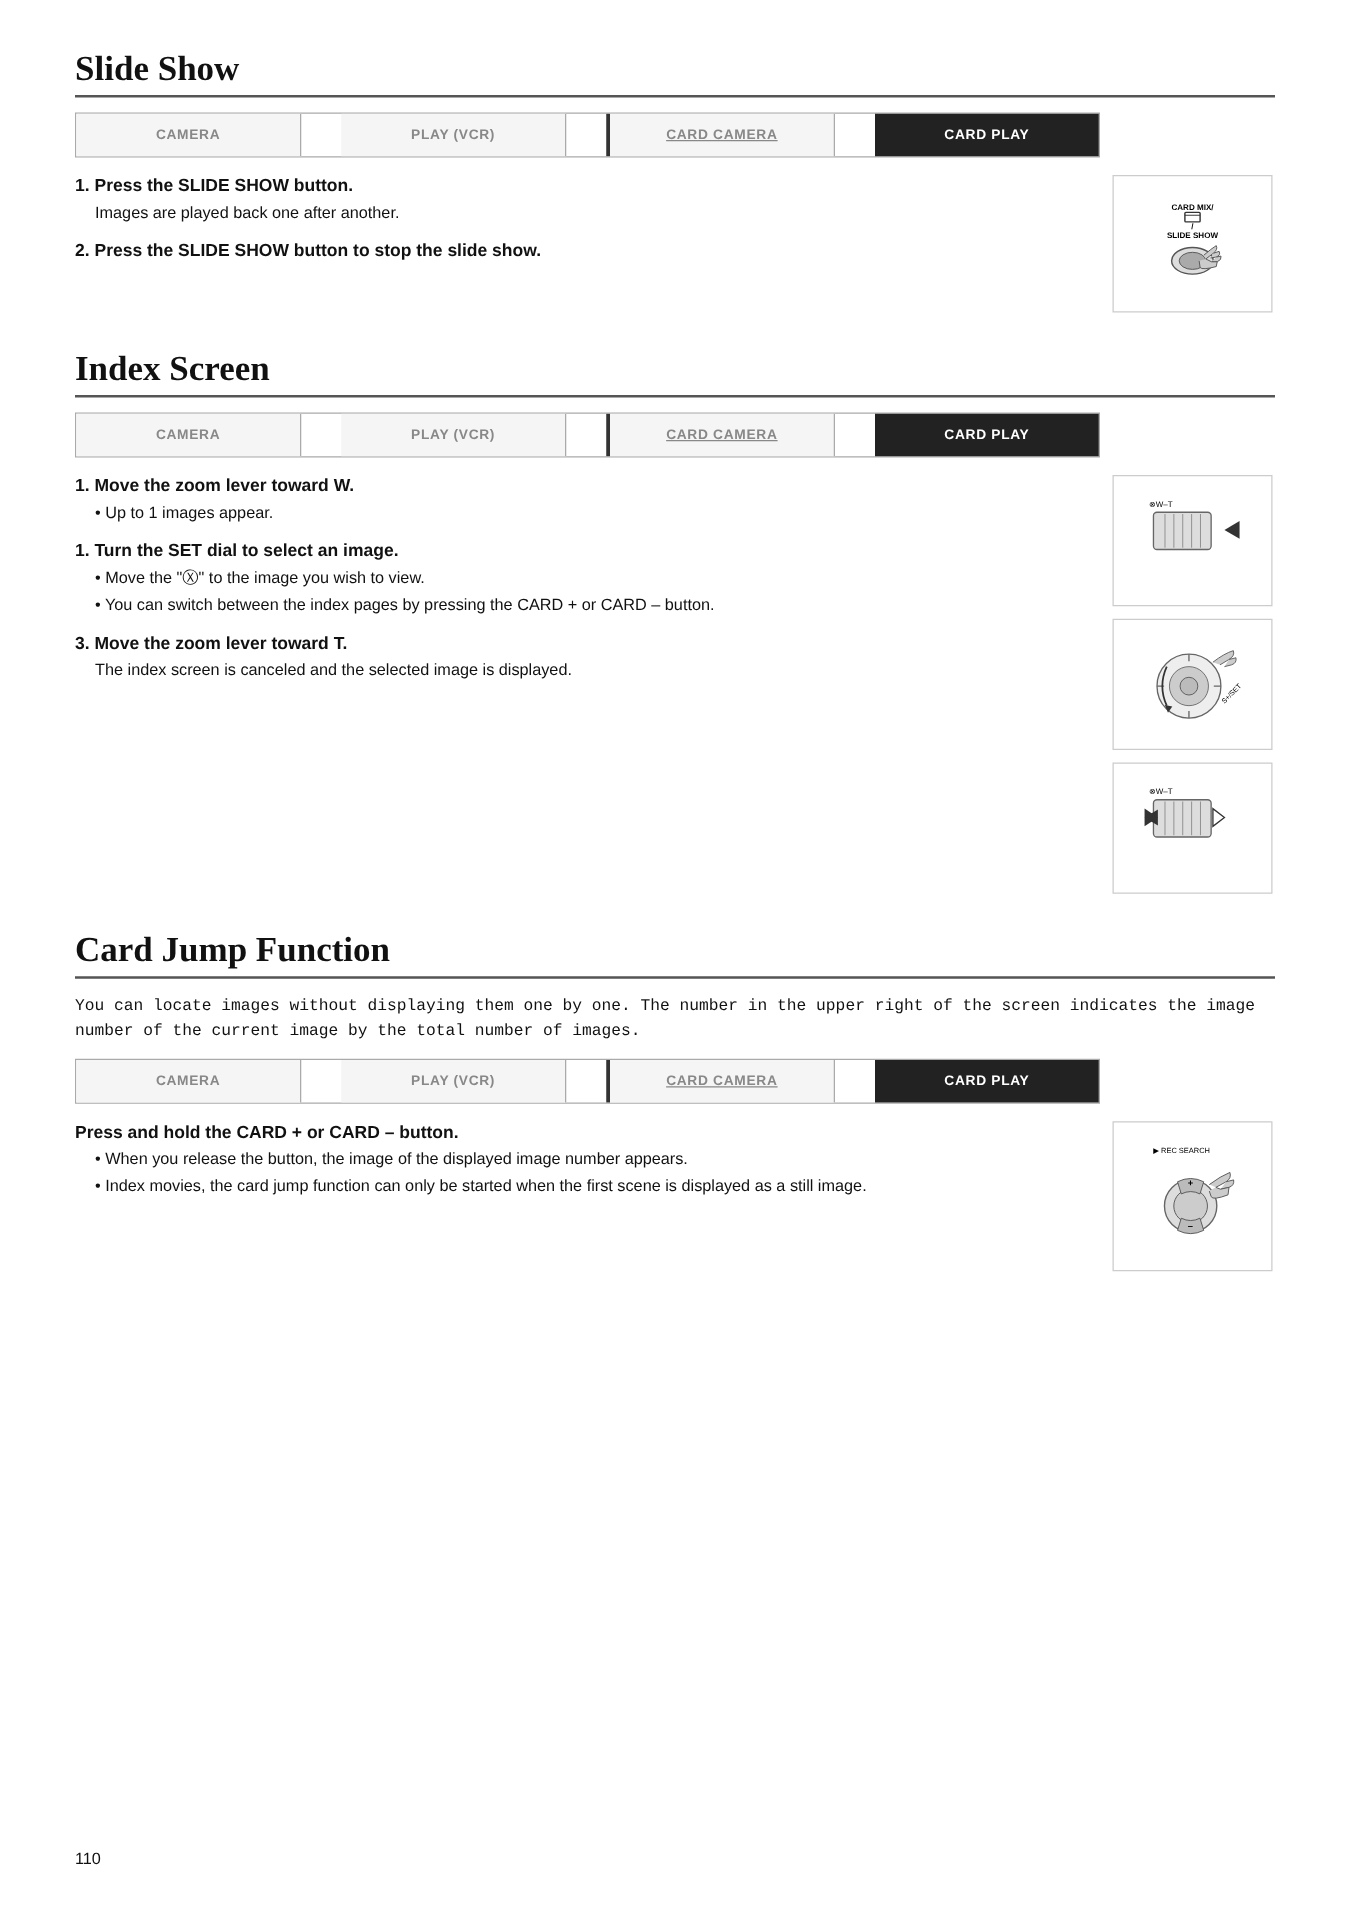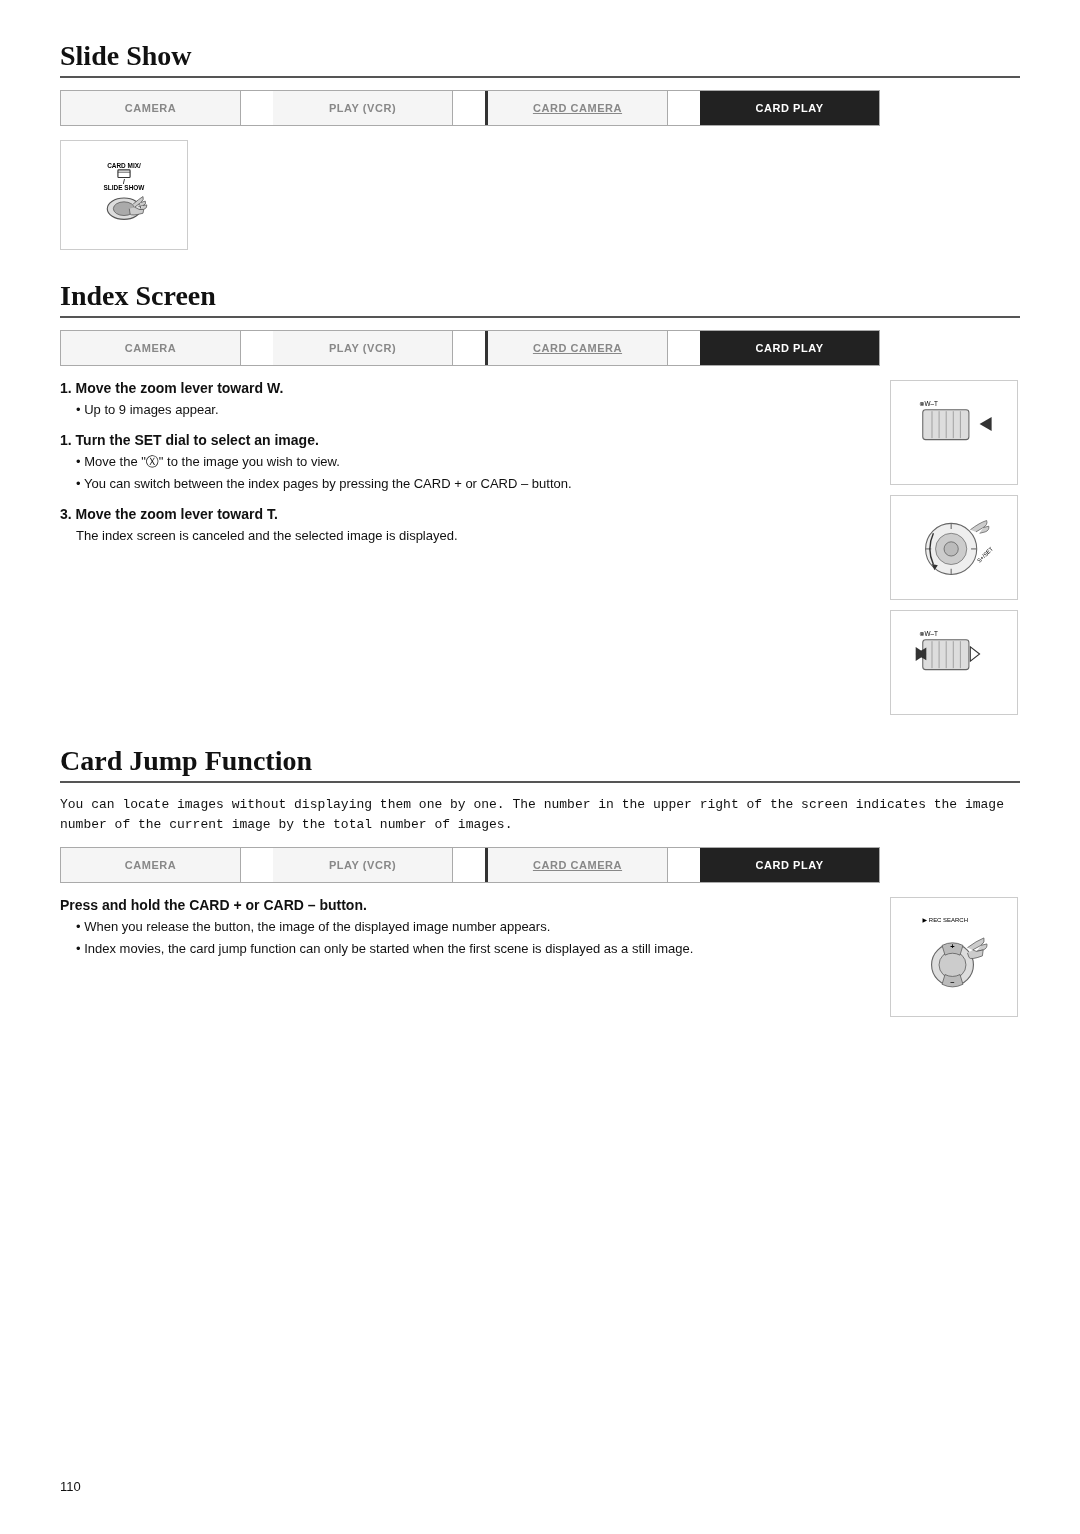--- a/index.html
+++ b/index.html
@@ -145,20 +145,35 @@
   <h1 class="section-title">Slide Show</h1>
 
   <div class="mode-bar">
     <div class="mode-tab">CAMERA</div>
     <div class="mode-tab">PLAY (VCR)</div>
     <div class="mode-tab divider-left">CARD CAMERA</div>
     <div class="mode-tab active">CARD PLAY</div>
   </div>
 
   <div class="content-with-image">
+    <div class="content-text">
+      <div class="step">
+        <div class="step-title">
+          <span>1. Press the SLIDE SHOW button.</span>
+        </div>
+        <div class="step-body">
+          <p>Images are played back one after another.</p>
+        </div>
+      </div>
+      <div class="step">
+        <div class="step-title">
+          <span>2. Press the SLIDE SHOW button to stop the slide show.</span>
+        </div>
+      </div>
+    </div>
     <div class="content-image">
       <div class="illus-box">
         <svg width="120" height="100" viewBox="0 0 120 100">
 
           <text x="60" y="14" text-anchor="middle" font-size="8.5" font-weight="bold" font-family="Arial">CARD MIX/</text>
 
           <rect x="52" y="17" width="16" height="10" rx="1" fill="none" stroke="#333" stroke-width="1.5"></rect>
           <line x1="52" y1="20" x2="68" y2="20" stroke="#333" stroke-width="1"></line>
           <text x="60" y="35" text-anchor="middle" font-size="8.5" font-weight="bold" font-family="Arial">/</text>
           <text x="60" y="44" text-anchor="middle" font-size="8.5" font-weight="bold" font-family="Arial">SLIDE SHOW</text>
@@ -187,21 +202,21 @@
   </div>
 
   <div class="content-with-image">
     <div class="content-text">
 
       <div class="step">
         <div class="step-title">
           <span>1. Move the zoom lever toward <span class="bold-letter">W.</span></span>
         </div>
         <div class="step-body">
-          <p class="bullet">Up to 9 images appear.</p>
+          <p class="bullet">Up to 1 images appear.</p>
         </div>
       </div>
 
       <div class="step">
         <div class="step-title">
           <span>1. Turn the SET dial to select an image.</span>
         </div>
         <div class="step-body">
           <p class="bullet">Move the "Ⓧ" to the image you wish to view.</p>
           <p class="bullet">You can switch between the index pages by pressing the CARD + or CARD – button.</p>

